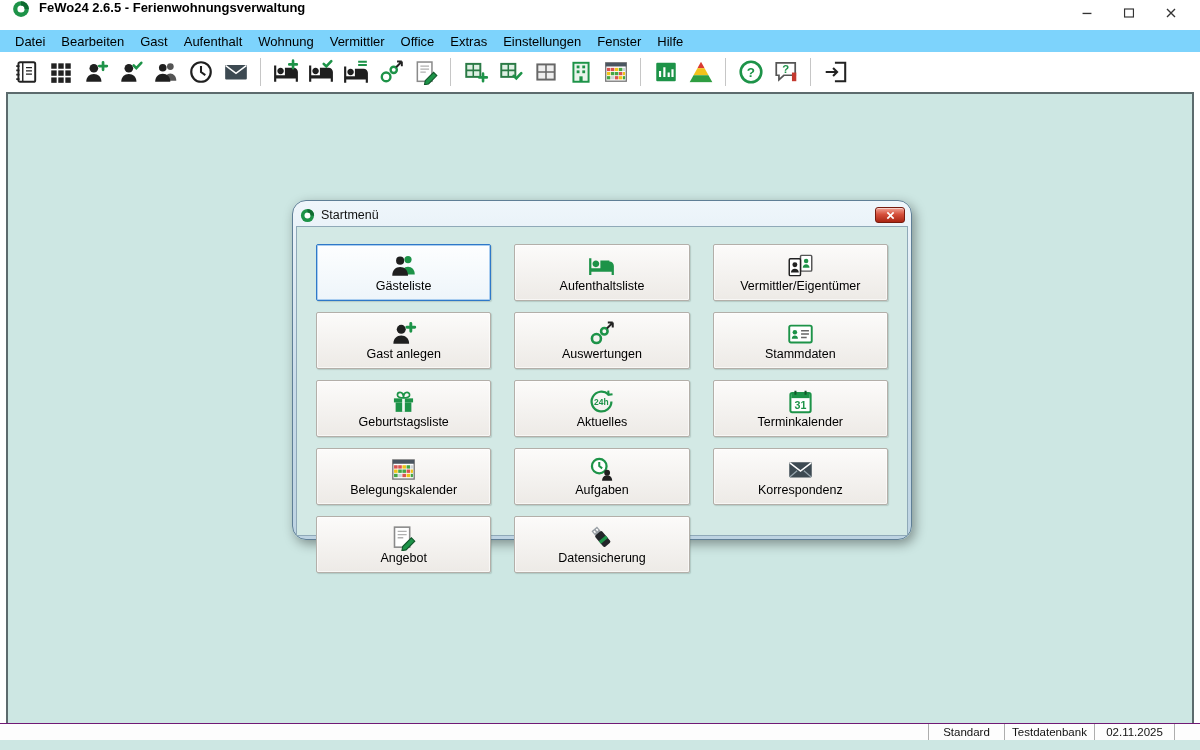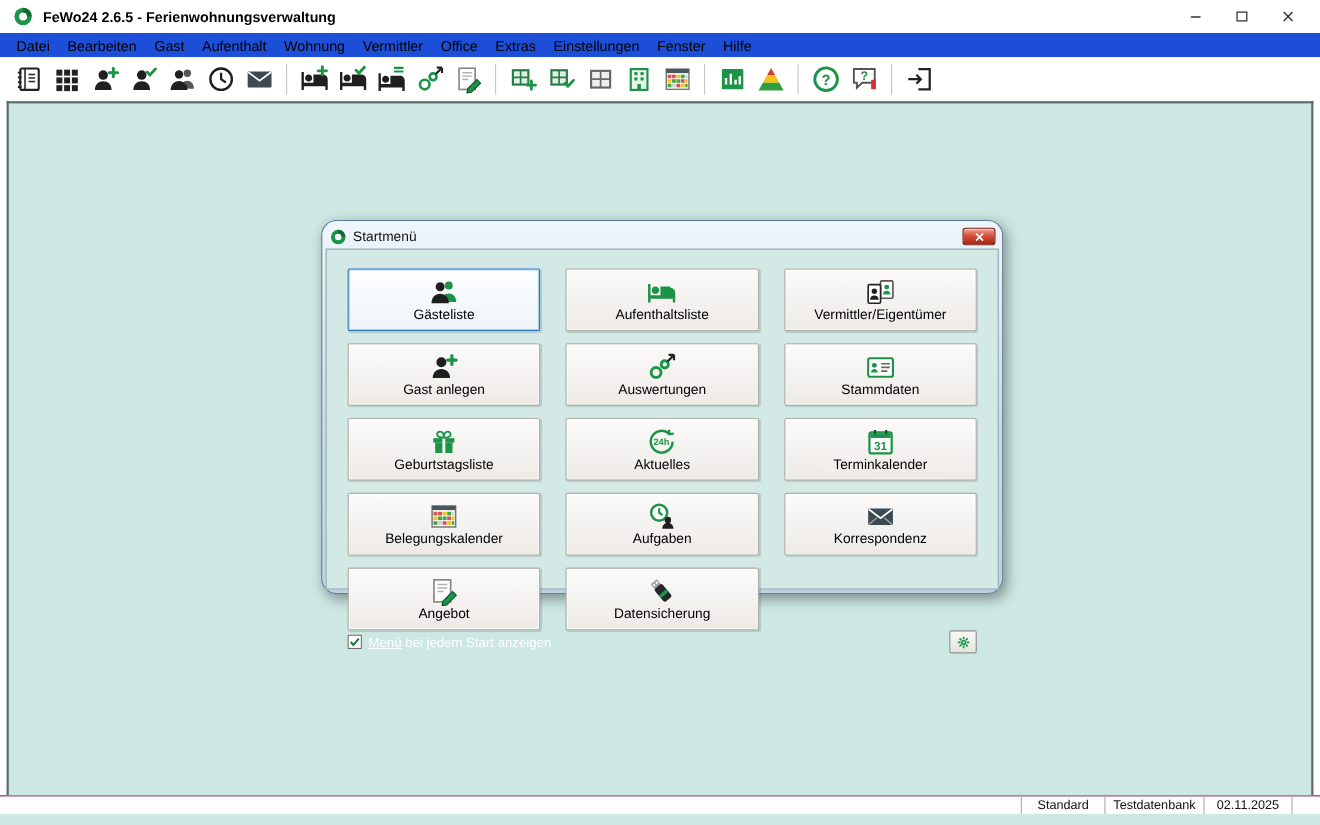--- a/index.html
+++ b/index.html
@@ -3,28 +3,28 @@
 <meta charset="utf-8">
 <style>
   * { margin:0; padding:0; box-sizing:border-box; }
   html,body { width:1200px; height:750px; overflow:hidden; }
   body { font-family:"Liberation Sans", sans-serif; background:#ffffff; }
   svg text { font-family:"Liberation Sans", sans-serif; }
 
   .app { width:1200px; height:750px; display:flex; flex-direction:column; background:#fff; }
 
   
-  .titlebar { height:30px; display:flex; align-items:center; padding:0 8px 0 12px; background:#fff; }
+  .titlebar { height:30px; display:flex; padding:0 8px 0 12px; background:#fff; }
   .app-logo { width:18px; height:18px; display:flex; }
   .title-text { margin-left:9px; font-size:13px; font-weight:700; color:#000; }
   .win-controls { margin-left:auto; display:flex; }
   .win-btn { width:42px; height:26px; display:flex; align-items:center; justify-content:center; cursor:pointer; }
 
   
-  .menubar { height:22px; display:flex; align-items:center; background:#1d4ed8; padding:0 7px; }
+  .menubar { height:22px; display:flex; align-items:center; background:#7dd3fc; padding:0 7px; }
   .menu-item { font-size:13px; color:#000; padding:2px 8px; cursor:default; }
 
   
   .toolbar { height:40px; background:#fff; display:flex; align-items:center; padding:0 8px; }
   .tb-btn { width:35px; height:33px; display:flex; align-items:center; justify-content:center; border-radius:3px; cursor:pointer; }
   .tb-sep { width:1px; height:28px; background:#c6c6c6; box-shadow:1px 0 0 #ffffff; margin:0 7px; }
 
   
   .main { flex:1; position:relative; background:#cde7e3; margin:0 6px; border:2px solid #5c6b6d; border-bottom:none; }
 
@@ -507,37 +507,20 @@
                     <rect x="8" y="7" width="8" height="13.5" rx="1.6" fill="#23262a"></rect>
                     <rect x="8" y="13" width="8" height="3" fill="#1d9348"></rect>
                   </g>
                 </svg>
             </span>
             <span class="lbl">Datensicherung</span>
           </div>
 
         </div>
 
-        <div class="dlg-footer">
-          <span class="chkbox" data-checked="true">
-            <svg viewBox="0 0 12 12" width="11" height="11">
-                <path d="M2 6.2l2.6 2.8L10 2.8" fill="none" stroke="#1a7a38" stroke-width="2"></path>
-              </svg>
-          </span>
-          <span class="chk-label"><span class="u">Menü</span><span> bei jedem Start anzeigen</span></span>
-          <span class="gear-btn">
-            <svg viewBox="0 0 24 24" width="14" height="14">
-                <g stroke="#1d9348" stroke-width="2.6">
-                  <path d="M12 3v4M12 17v4M3 12h4M17 12h4M5.6 5.6l2.8 2.8M15.6 15.6l2.8 2.8M18.4 5.6l-2.8 2.8M8.4 15.6l-2.8 2.8"></path>
-                </g>
-                <circle cx="12" cy="12" r="4.2" fill="#1d9348"></circle>
-                <circle cx="12" cy="12" r="1.7" fill="#e6e3df"></circle>
-              </svg>
-          </span>
-        </div>
       </div>
     </div>
   </div>
 
   <div class="statusbar">
     <div class="sb-fill"></div>
     <div class="sb-cell w1">Standard</div>
     <div class="sb-cell w2">Testdatenbank</div>
     <div class="sb-cell w3">02.11.2025</div>
     <div class="sb-end"></div>

